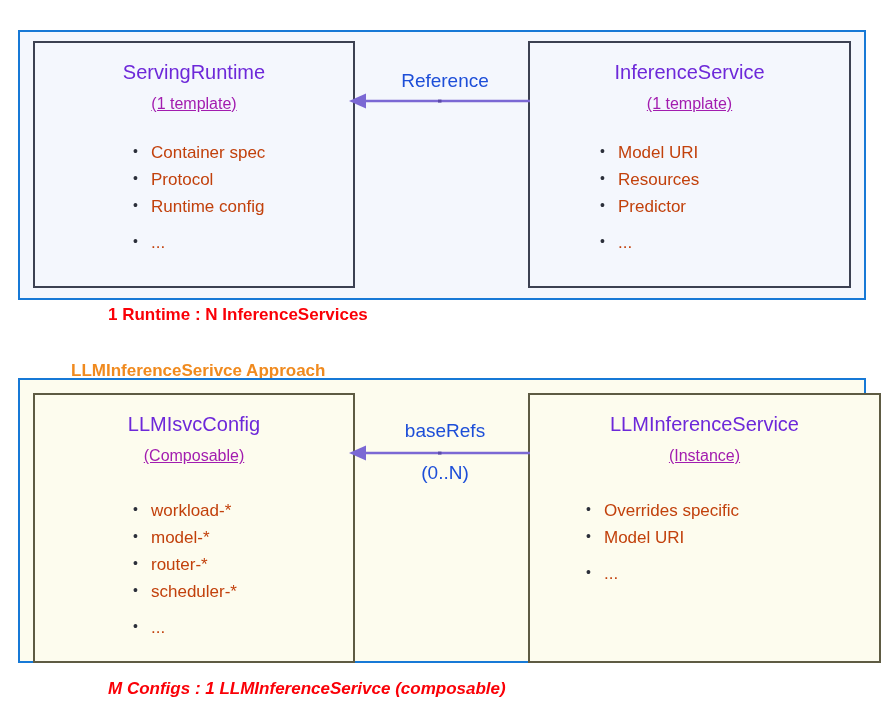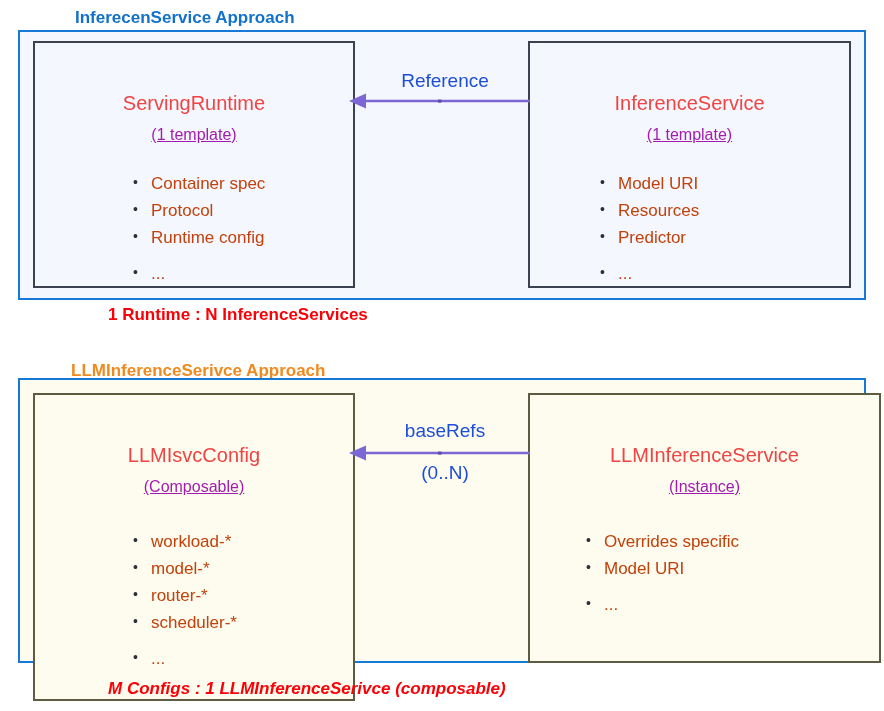--- a/index.html
+++ b/index.html
@@ -51,26 +51,25 @@
     background: #f4f7fd;
     border: 2px solid #3c4152;
   }
   .entity.bottom {
     background: #fdfcee;
     border: 2px solid #5e5b43;
   }
 
   .entity-title {
     text-align: center;
-    color: #ef4444;
+    color: #6d28d9;
     font-size: 20px;
     line-height: 31px;
     padding-top: 14px;
     white-space: nowrap;
-    margin-top: 31px;
   }
   .entity-subtitle {
     text-align: center;
     color: #a21caf;
     font-size: 16px;
     line-height: 31px;
     white-space: nowrap;
     text-decoration: underline;
   }
 
@@ -126,39 +125,38 @@
 
   
   #title-top     { left: 75px;  top: 8px; }
   #title-bottom  { left: 71px;  top: 361px; }
 
   #frame-top     { left: 18px;  top: 30px;  width: 848px; height: 270px; }
   #frame-bottom  { left: 18px;  top: 378px; width: 848px; height: 285px; }
 
   #box-serving-runtime      { left: 33px;  top: 41px;  width: 322px; height: 247px; }
   #box-inference-service    { left: 528px; top: 41px;  width: 323px; height: 247px; }
-  #box-llmisvc-config       { left: 33px;  top: 393px; width: 322px; height: 308px; }
+  #box-llmisvc-config       { left: 33px;  top: 393px; width: 322px; height: 270px; }
   #box-llm-inference-service{ left: 528px; top: 393px; width: 353px; height: 270px; }
 
   #arrow-reference  { left: 347px; top: 92px;  width: 184px; height: 18px; }
   #arrow-baserefs   { left: 347px; top: 444px; width: 184px; height: 18px; }
 
   #label-reference        { left: 355px; top: 70px;  width: 180px; }
   #label-baserefs         { left: 355px; top: 420px; width: 180px; }
   #label-baserefs-card    { left: 355px; top: 462px; width: 180px; }
 
   #caption-top    { left: 108px; top: 305px; }
   #caption-bottom { left: 108px; top: 679px; font-style: italic; }
 </style>
 </head>
 <body>
 
 <div class="diagram">
 
-  <div class="section-title blue" id="title-top">InferecenService Approach</div>
 
   <div class="frame top" id="frame-top"></div>
 
   <div class="entity top" id="box-serving-runtime">
     <div class="entity-title">ServingRuntime</div>
     <div class="entity-subtitle">(1 template)</div>
     <ul class="bullets top-left">
       <li>Container spec</li>
       <li>Protocol</li>
       <li>Runtime config</li>

